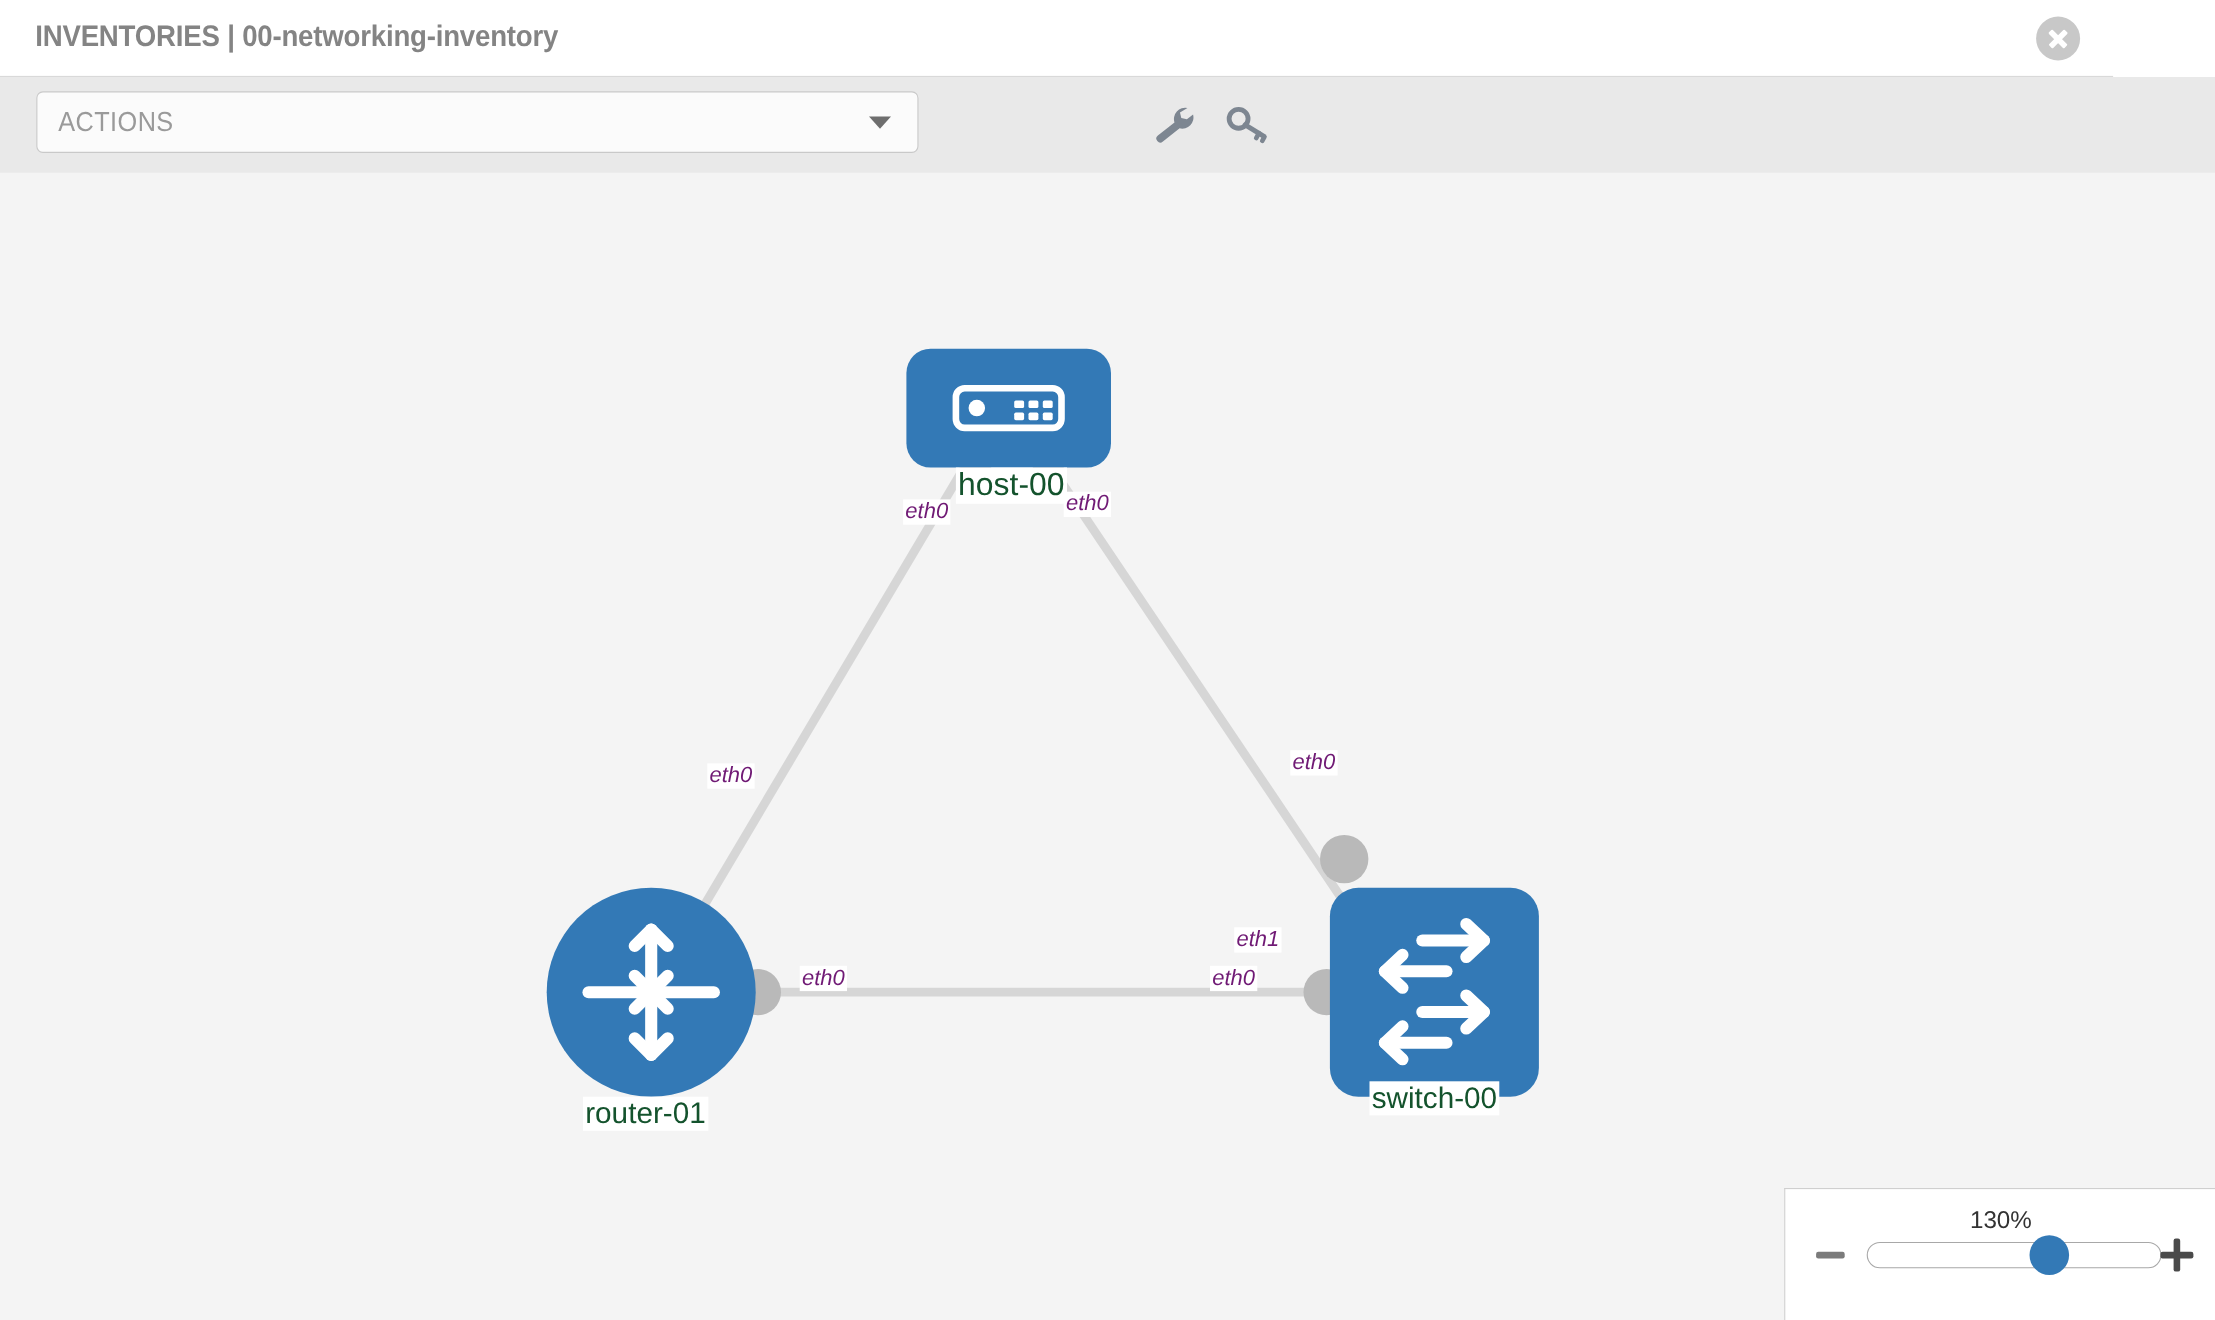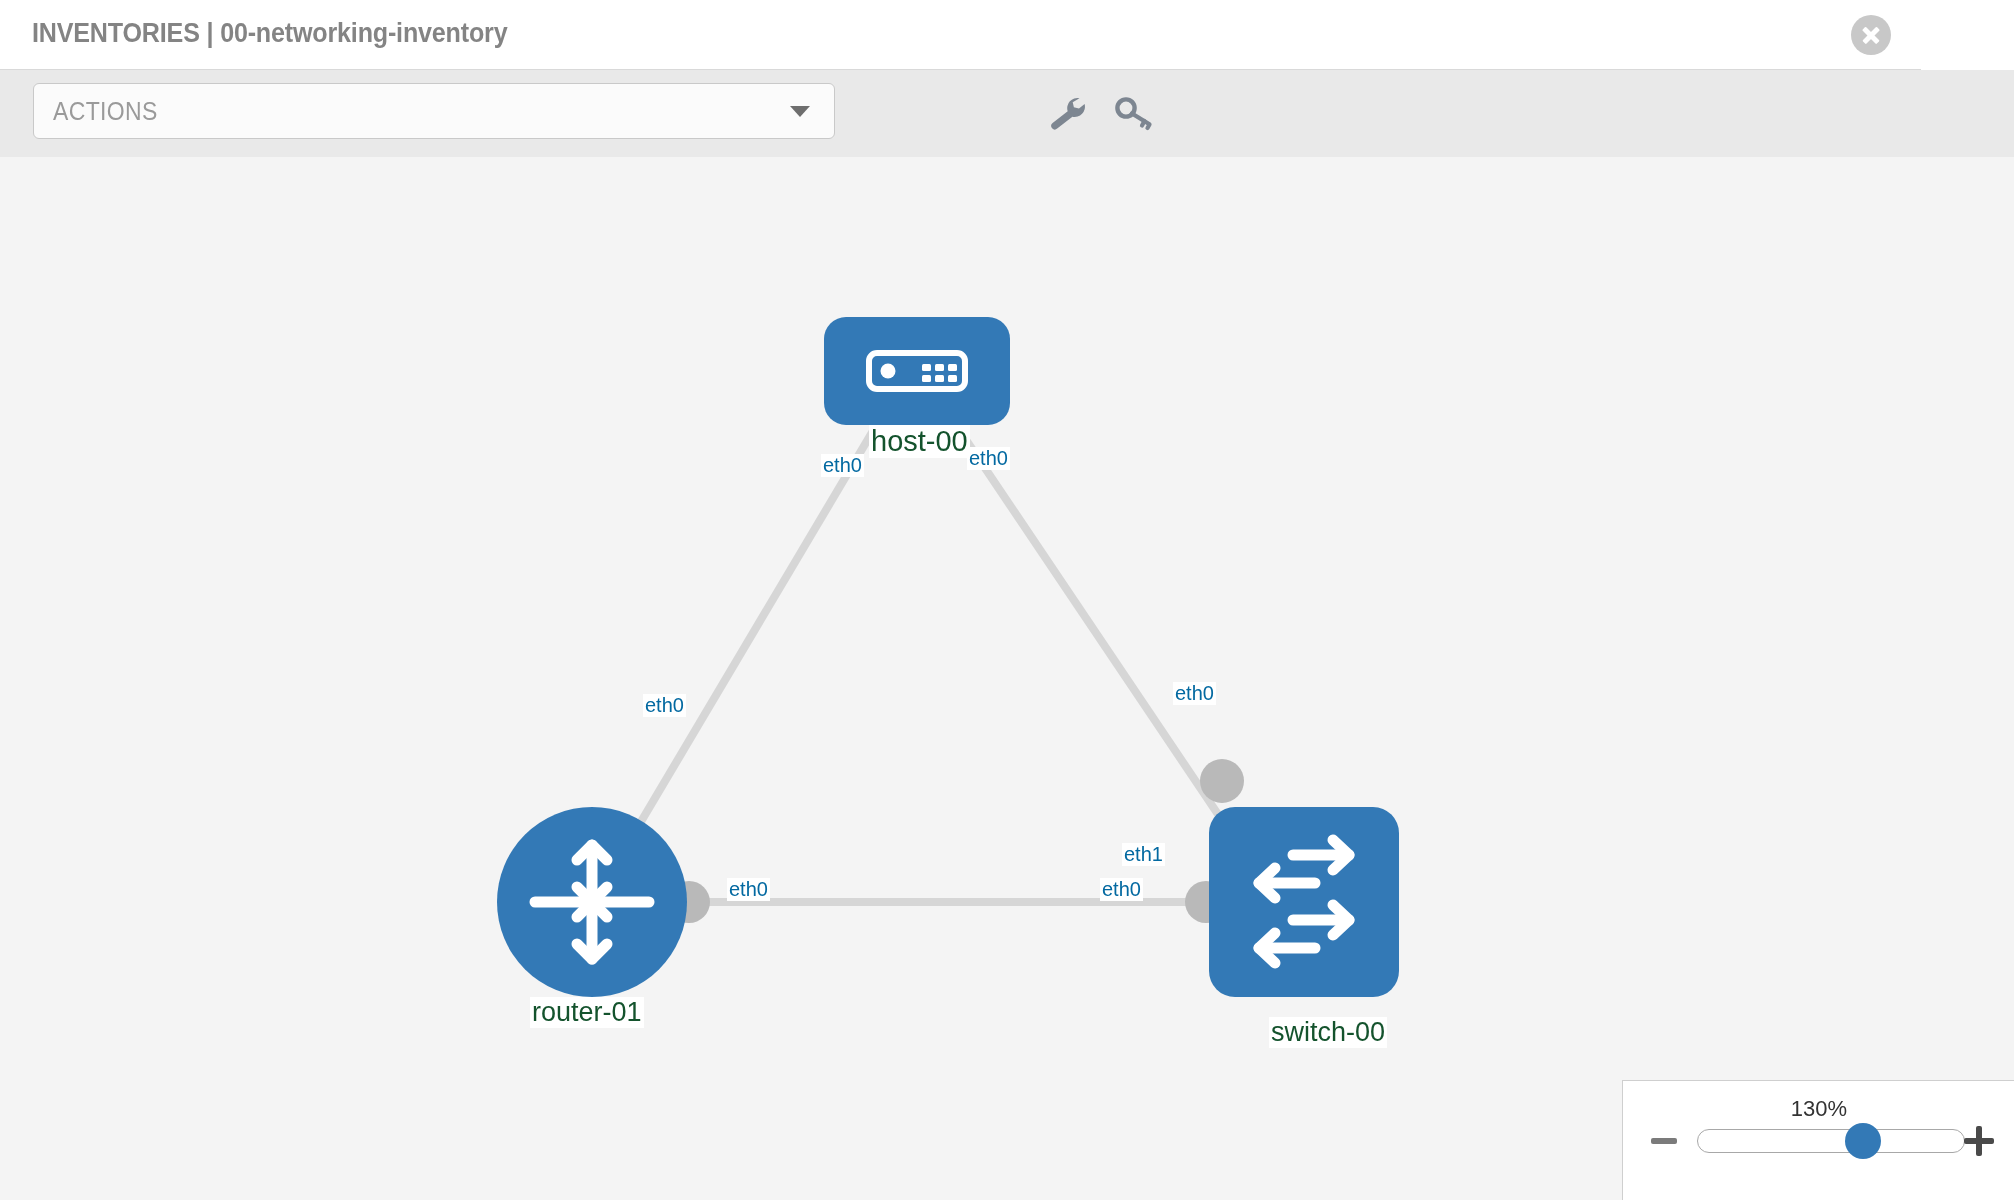--- a/index.html
+++ b/index.html
@@ -120,22 +120,22 @@
   .nub {
     position: absolute; border-radius: 50%; background: #b9b9b9;
   }
 
   
   .lbl-node {
     position: absolute; font-size: 27px; color: #14532d;
     background: #ffffff; white-space: nowrap; padding: 0 2px;
   }
   .lbl-port {
-    position: absolute; font-size: 20px; color: #0369a1;
-    background: #ffffff; white-space: nowrap; padding: 0 2px;
+    position: absolute; font-size: 20px; color: #701a75;
+    background: #ffffff; white-space: nowrap; padding: 0 2px; font-style: italic;
   }
 
   
   .zoom-panel {
     position: absolute; left: 1622px; top: 1080px;
     width: 392px; height: 120px;
     background: #ffffff;
     border-top: 1px solid #cfcfcf;
     border-left: 1px solid #cfcfcf;
   }
@@ -270,21 +270,21 @@
           <path d="M124 98 L140 113 L124 128"></path>
 
           <path d="M106 141 H50"></path>
           <path d="M66 126 L50 141 L66 156"></path>
         </g>
       </svg>
     </div>
 
     <div class="lbl-node" style="left:869px; top:268px; font-size:29px;">host-00</div>
     <div class="lbl-node" style="left:530px; top:840px;">router-01</div>
-    <div class="lbl-node" style="left:1245px; top:860px;margin-left:24px;">switch-00</div>
+    <div class="lbl-node" style="left:1245px; top:826px;">switch-00</div>
 
     <div class="lbl-port" style="left:821px; top:297px;">eth0</div>
     <div class="lbl-port" style="left:967px; top:290px;">eth0</div>
     <div class="lbl-port" style="left:643px; top:537px;">eth0</div>
     <div class="lbl-port" style="left:1173px; top:525px;">eth0</div>
     <div class="lbl-port" style="left:727px; top:721px;">eth0</div>
     <div class="lbl-port" style="left:1100px; top:721px;">eth0</div>
     <div class="lbl-port" style="left:1122px; top:686px;">eth1</div>
   </div>
 

